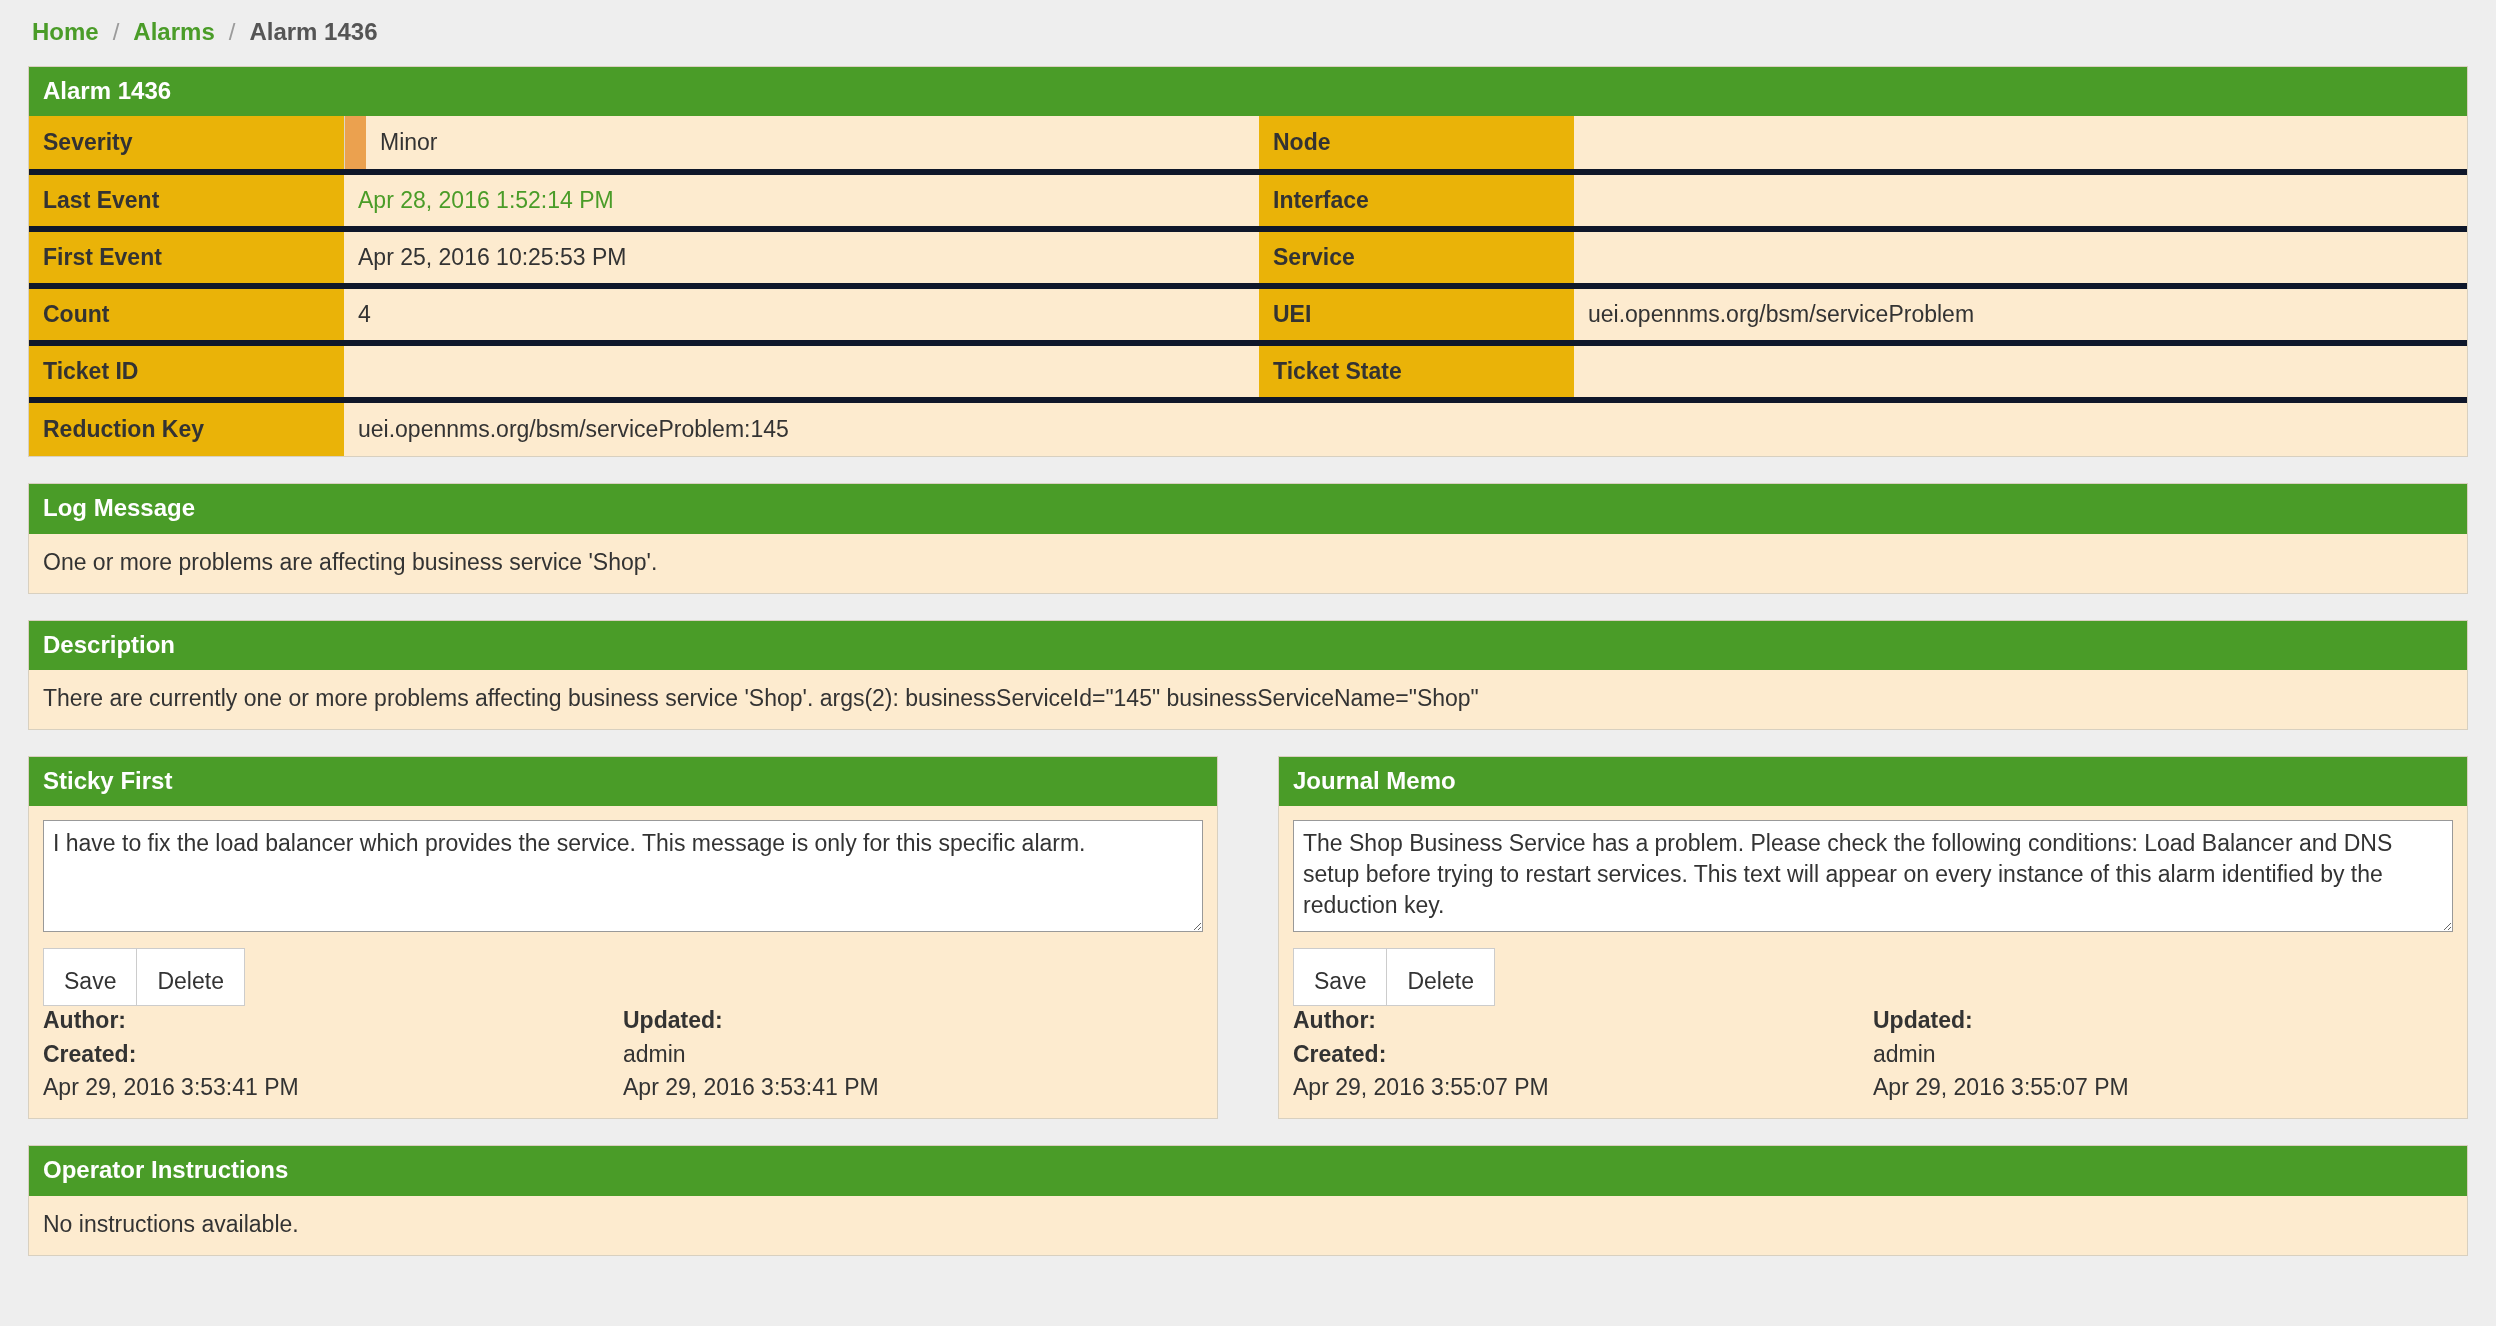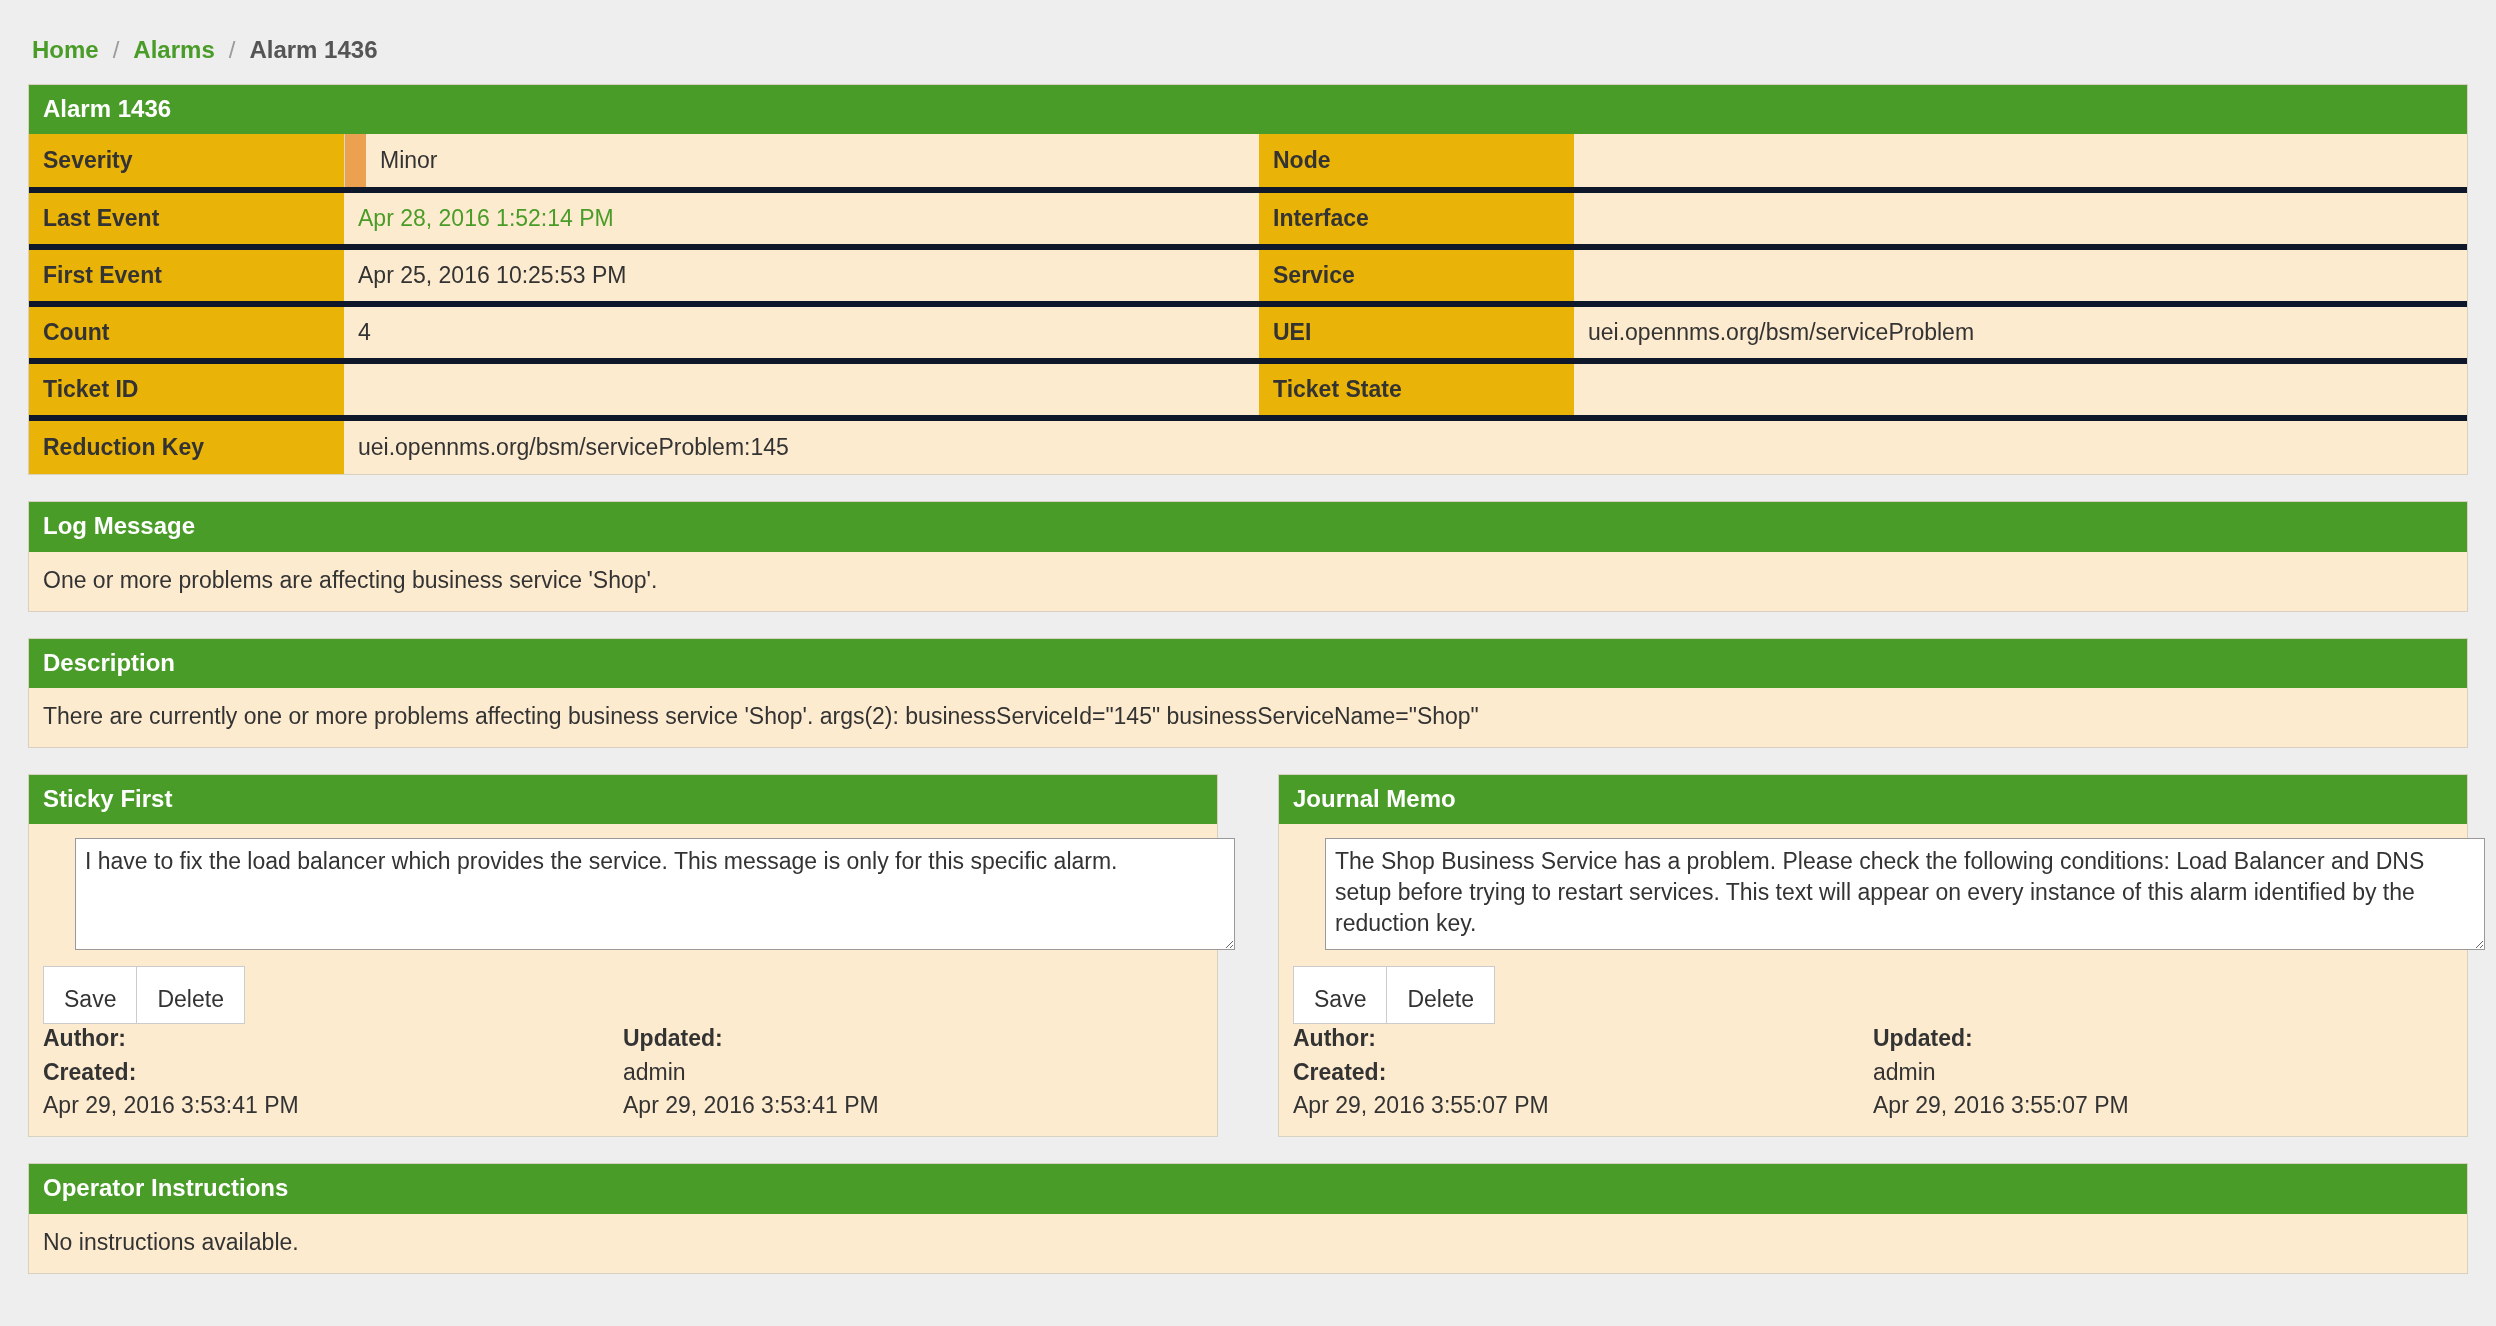--- a/index.html
+++ b/index.html
@@ -12,21 +12,21 @@
   body {
     width: 2496px;
     min-height: 1326px;
     font-size: 23px;
     -webkit-font-smoothing: antialiased;
   }
   .page { padding: 0 28px; }
 
   
   .breadcrumb {
-    padding: 36px 4px 20px 4px;
+    padding: 18px 4px 20px 4px;
     font-size: 24px;
     font-weight: bold;
     display: flex;
     align-items: center;
     gap: 0;
   }
   .breadcrumb a { color: #4a9c28; text-decoration: none; }
   .breadcrumb .sep { color: #9b9b9b; padding: 0 14px; font-weight: normal; }
   .breadcrumb .current { color: #555555; }
 
@@ -92,21 +92,20 @@
     height: 112px;
     resize: vertical;
     font-family: "Liberation Sans", sans-serif;
     font-size: 23px;
     line-height: 1.33;
     padding: 7px 9px;
     border: 1px solid #999999;
     background: #ffffff;
     color: #333333;
     display: block;
-    margin-left: 32px;
   }
   .btn-row { margin-top: 16px; display: flex; }
   button.btn {
     font-family: "Liberation Sans", sans-serif;
     font-size: 23px;
     background: #ffffff;
     border: 1px solid #cccccc;
     color: #333333;
     padding: 20px 20px 10px 20px;
     cursor: pointer;

